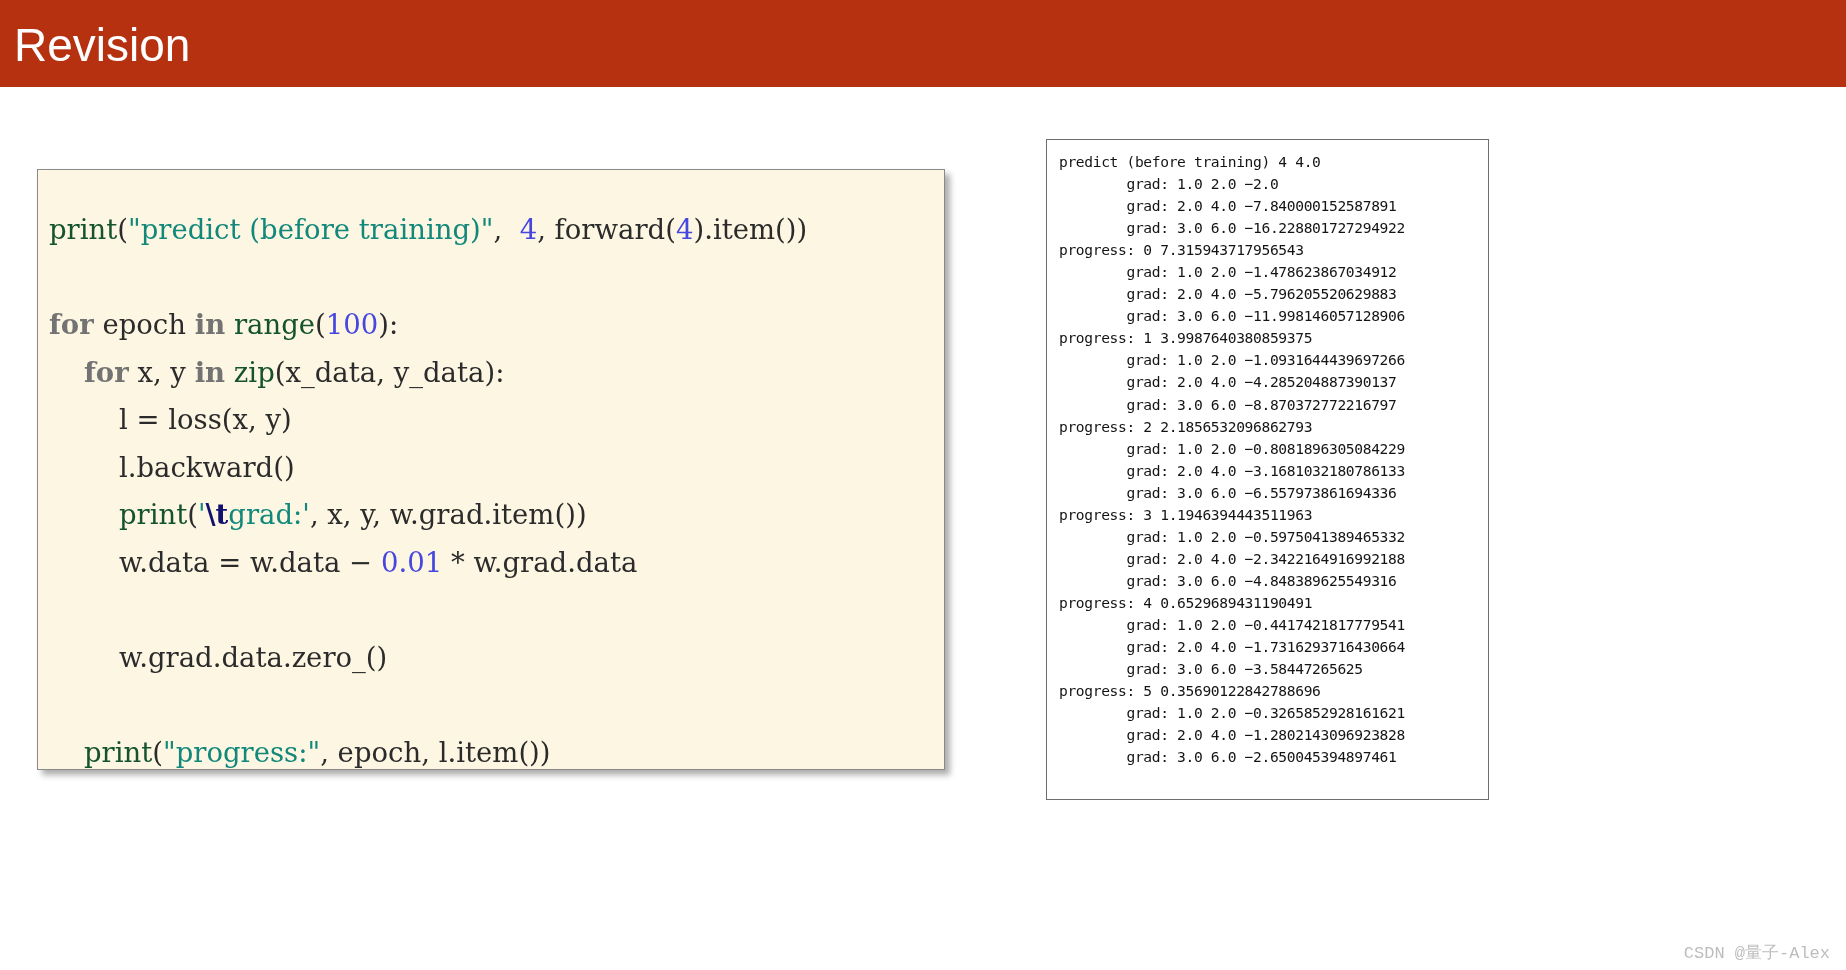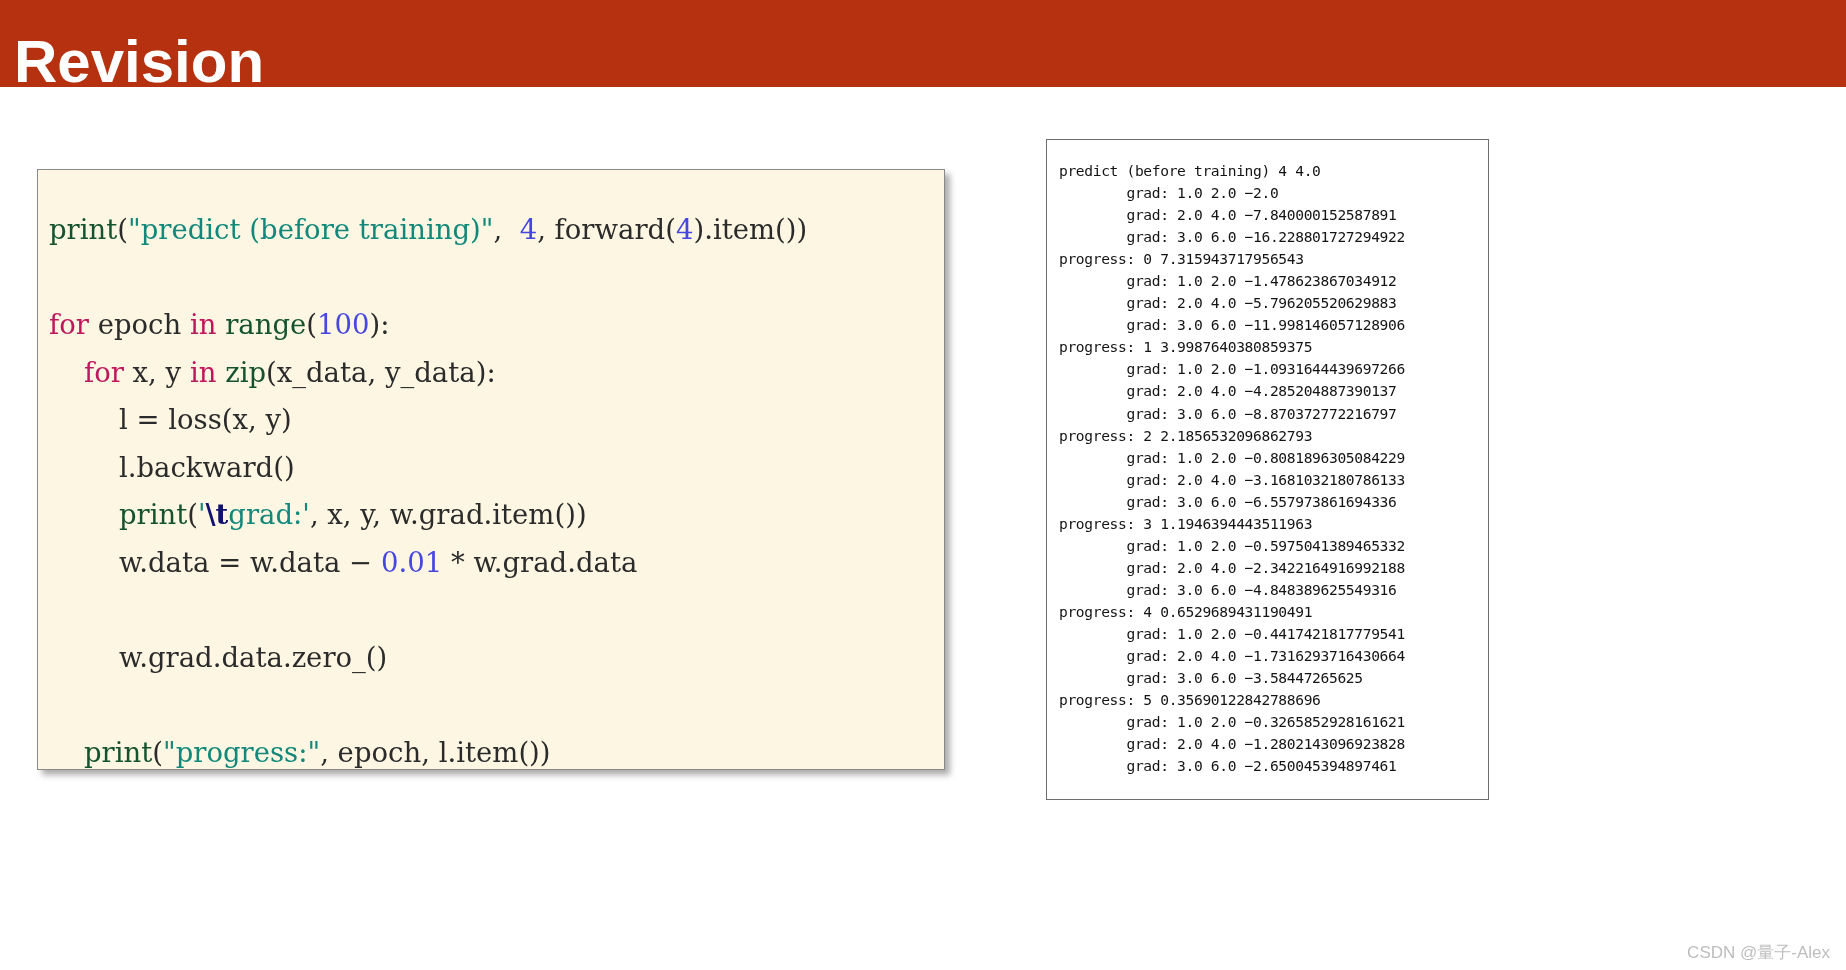--- a/index.html
+++ b/index.html
@@ -20,25 +20,25 @@
     position: absolute;
     left: 0;
     top: 0;
     width: 1846px;
     height: 87px;
     background: #b5310f;
   }
   #title-text {
     position: absolute;
     left: 14px;
-    top: 20px;
-    font-size: 60px;
+    top: 3px;
+    font-size: 46px;
     line-height: 84px;
     color: #ffffff;
-    font-weight: 700;
+    font-weight: 400;
     letter-spacing: 0px;
     white-space: nowrap;
   }
 
   
   #code-card {
     position: absolute;
     left: 37px;
     top: 169px;
     width: 908px;
@@ -55,21 +55,21 @@
     top: 36px;
     font-family: "DejaVu Serif", "Liberation Serif", serif;
     font-size: 27.5px;
     line-height: 47.5px;
     white-space: pre;
     color: #2b2b2b;
   }
   .cl { display: block; height: 47.5px; }
   .blank { display: block; height: 47.5px; }
 
-  .kw   { color: #be185d; font-weight: normal; }      
+  .kw   { color: #737373; font-weight: bold; }      
   .bi   { color: #14532d; }                          
   .str  { color: #11887a; }                          
   .esc  { color: #10106e; font-weight: bold; }       
   .num  { color: #4646e0; }                          
   .pl   { color: #2b2b2b; }
 
   
   #console-card {
     position: absolute;
     left: 1046px;
@@ -77,38 +77,38 @@
     width: 443px;
     height: 661px;
     background: #ffffff;
     border: 1px solid #6e6e6e;
     box-sizing: border-box;
     overflow: hidden;
   }
   #console-body {
     position: absolute;
     left: 12px;
-    top: 20px;
+    top: 11px;
     font-family: "DejaVu Sans Mono", "Liberation Mono", monospace;
     font-size: 14.6px;
     line-height: 22.05px;
     white-space: pre;
     color: #141414;
     letter-spacing: -0.35px;
   }
   .ol { display: block; height: 22.05px; }
 
   
   #watermark {
     position: absolute;
     right: 16px;
     bottom: 6px;
     font-size: 17px;
     color: #bdbdbd;
-    font-family: Liberation Sans, sans-serif;
+    font-family: Liberation Mono, monospace;
     white-space: nowrap;
   }
 </style>
 </head>
 <body>
 
 <div id="title-banner">
   <div id="title-text">Revision</div>
 </div>
 

